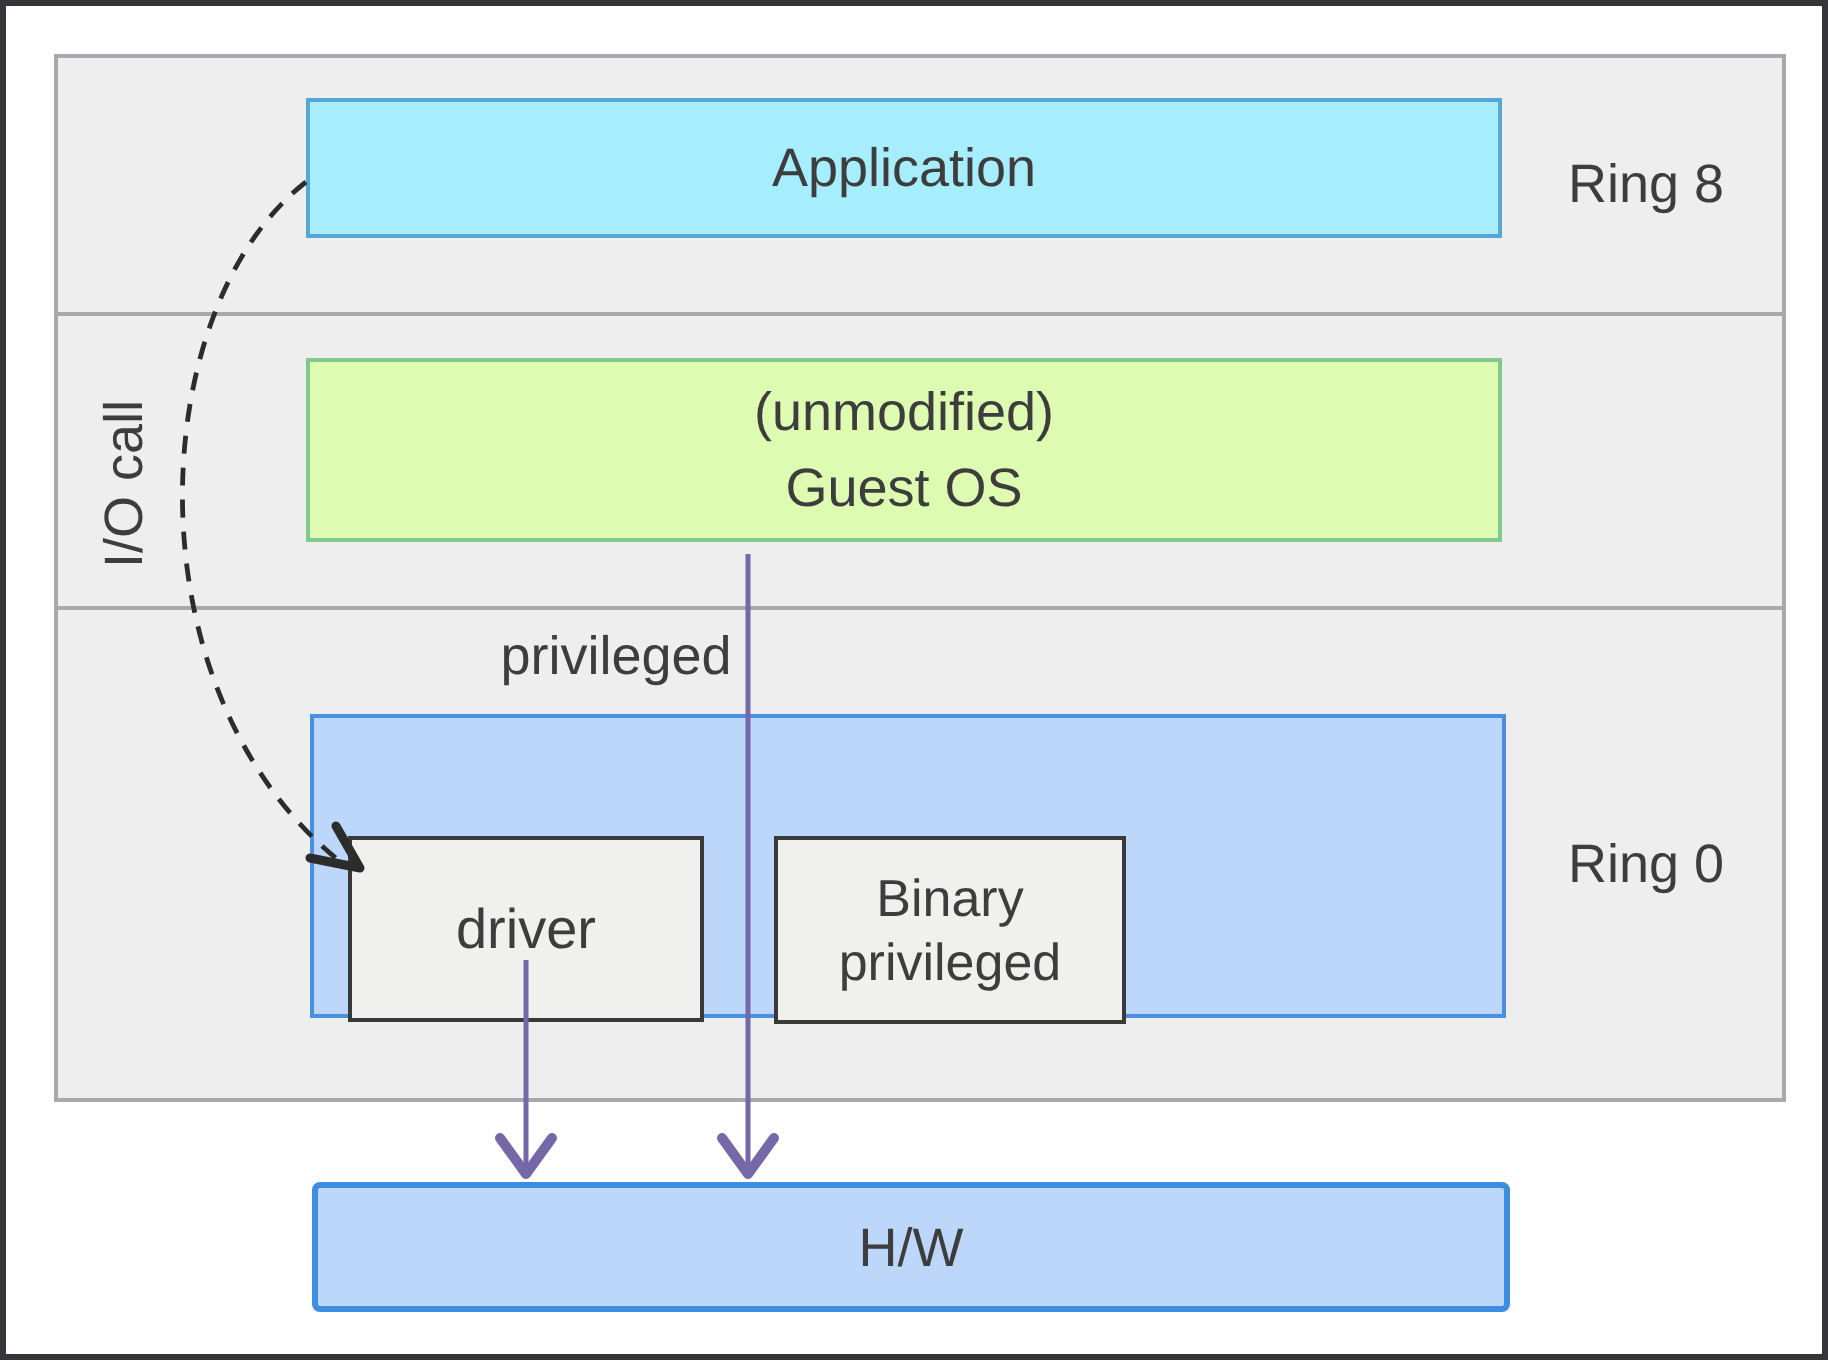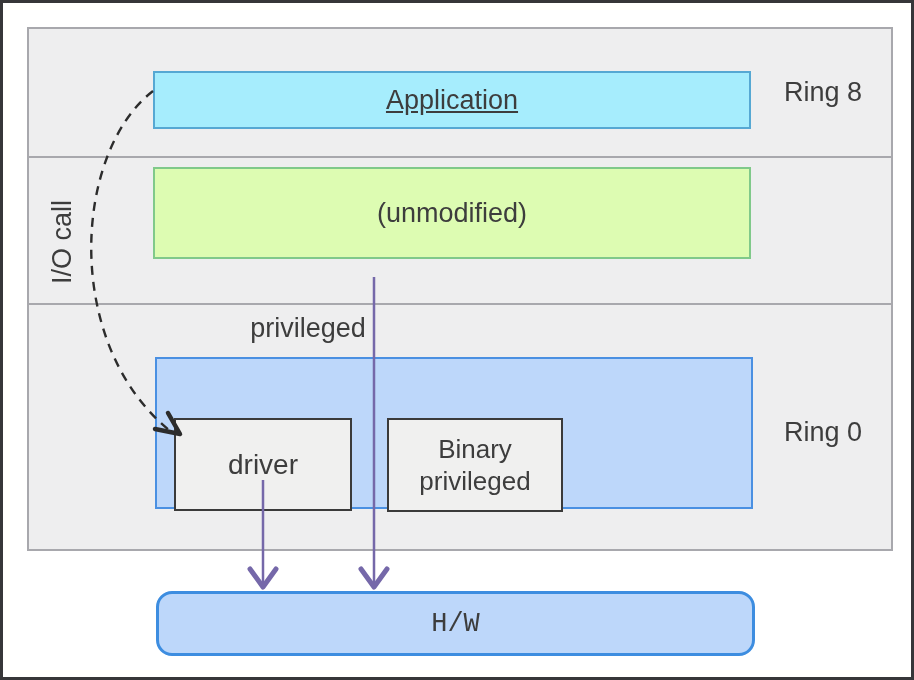--- a/index.html
+++ b/index.html
@@ -34,28 +34,27 @@
     position: absolute;
     display: flex;
     flex-direction: column;
     align-items: center;
     justify-content: center;
     text-align: center;
     font-size: 27px;
     line-height: 34px;
   }
   .app-box {
-    left: 150px; top: 68px;
-    width: 598px; height: 58px;
+    left: 150px; top: 46px;
+    width: 598px; height: 70px;
     background: var(--application-fill, #a6edfd);
     border: 2px solid var(--application-border, #56a8d3);
-    text-decoration: underline;
   }
   .guest-box {
-    left: 150px; top: 164px;
+    left: 150px; top: 176px;
     width: 598px; height: 92px;
     background: var(--guest-fill, #ddfcb2);
     border: 2px solid var(--guest-border, #80c98a);
     line-height: 38px;
   }
   .hyp-box {
     left: 152px; top: 354px;
     width: 598px; height: 152px;
     background: var(--hypervisor-fill, #bdd7fa);
     border: 2px solid var(--hypervisor-border, #4a90e2);
@@ -74,22 +73,21 @@
     left: 384px; top: 383px;
     width: 176px; height: 94px;
     font-size: 26px;
     line-height: 32px;
   }
   .hw-box {
     left: 153px; top: 588px;
     width: 599px; height: 65px;
     background: var(--hw-fill, #bdd7fa);
     border: 3px solid var(--hw-border, #3d8de0);
-    border-radius: 16px;
-    font-family: Liberation Mono, monospace;
+    border-radius: 4px;
   }
   .label {
     position: absolute;
     font-size: 27px;
     line-height: 30px;
     text-align: center;
   }
   .ring-label { left: 755px; width: 130px; }
   #ring-label-3 { top: 74px; }
   #ring-label-1 { top: 213px; }
@@ -124,20 +122,21 @@
   <div class="divider" id="divider-1"></div>
   <div class="divider" id="divider-2"></div>
 
   <div class="box app-box">
     <span>Application</span>
   </div>
   <div class="label ring-label" id="ring-label-3">Ring 8</div>
 
   <div class="box guest-box">
     <span>(unmodified)</span>
+    <span>Guest OS</span>
   </div>
 
   <div class="label privileged-label">privileged</div>
 
   <div class="box hyp-box"></div>
   <div class="box inner-box driver-box">
     <span>driver</span>
   </div>
   <div class="box inner-box binary-box">
     <span>Binary</span>

